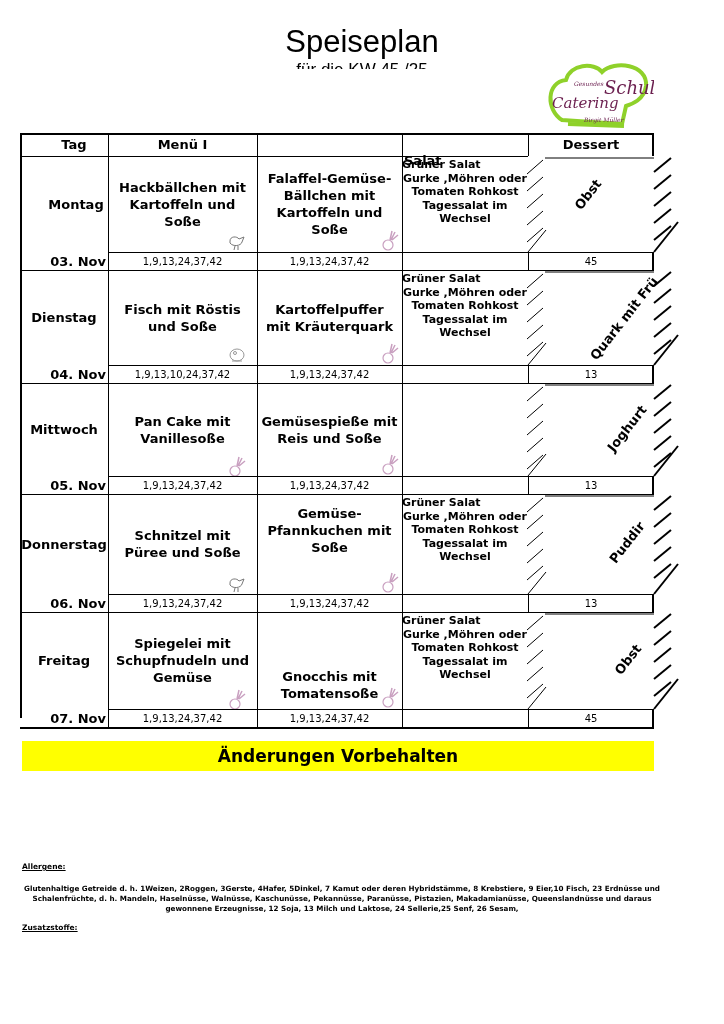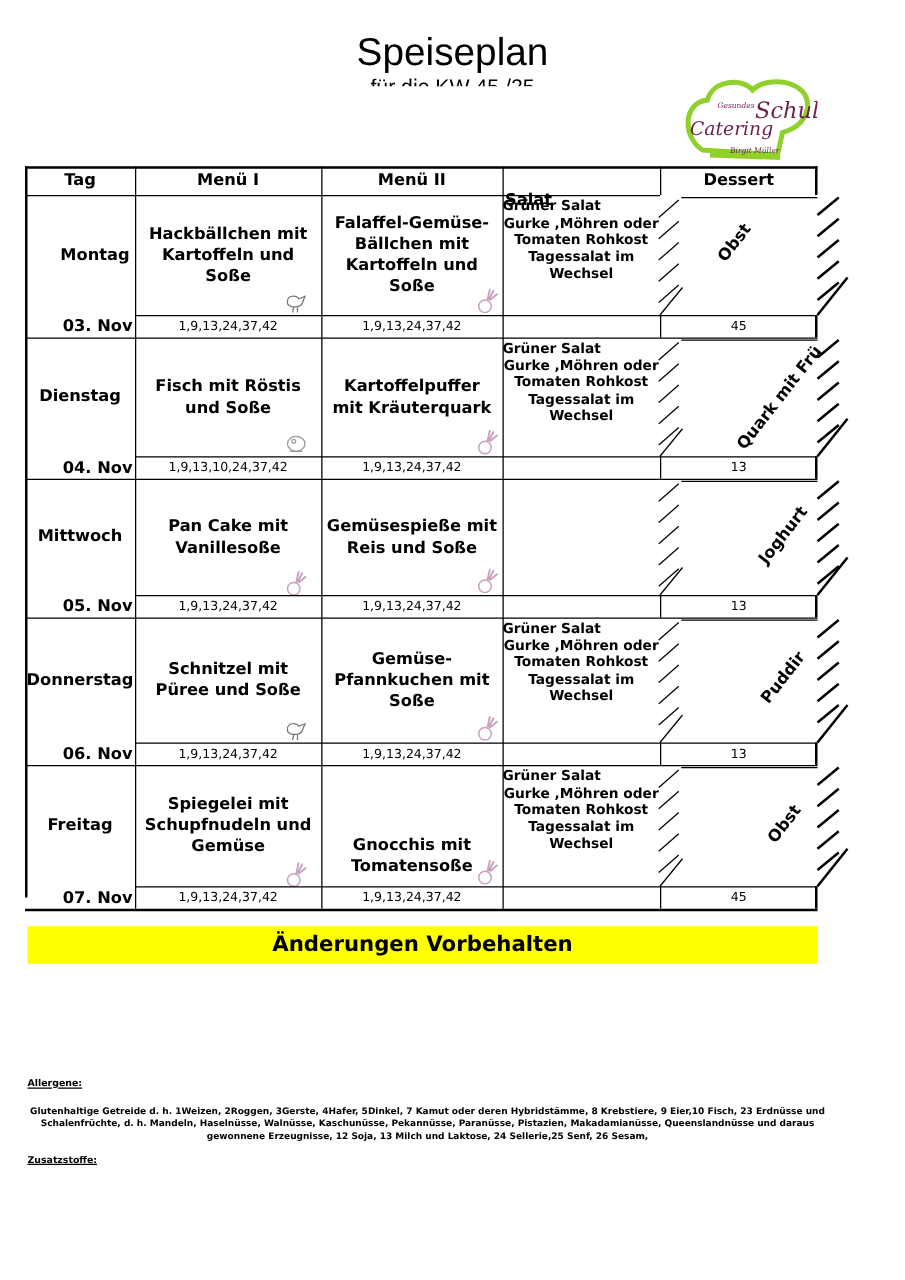--- a/index.html
+++ b/index.html
@@ -42,23 +42,22 @@
     <path d="M18 60 C2 50 2 22 22 20 C26 4 50 2 58 12 C70 0 104 4 102 26 C100 40 88 44 82 46 L78 64 Z" fill="none" stroke="#8fd12a" stroke-width="4"></path>
     <path d="M24 64 L80 66" stroke="#8fd12a" stroke-width="4"></path>
     <text x="30" y="26" font-size="6" font-style="italic" fill="#6b1f4f" font-family="DejaVu Serif, serif">Gesundes</text>
     <text x="60" y="34" font-size="18" font-style="italic" fill="#6b1f4f" font-family="DejaVu Serif, serif">Schul</text>
     <text x="8" y="48" font-size="15" font-style="italic" fill="#6b1f4f" font-family="DejaVu Serif, serif">Catering</text>
     <text x="40" y="62" font-size="6" font-style="italic" fill="#6b1f4f" font-family="DejaVu Serif, serif">Birgit Müller</text>
   </svg>
 </div>
 
 <div class="tbl" id="tbl">
-    <div class="cell hdr" style="left: 0px; top: 0px; width: 88px; height: 23px;">Tag</div>
+    <div class="cell hdr" style="left: 10px; top: 0px; width: 88px; height: 23px;">Tag</div>
     <div class="cell hdr" style="left: 88px; top: 0px; width: 149px; height: 23px;">Menü I</div>
-    <div class="cell hdr" style="left: 237px; top: 0px; width: 145px; height: 23px;">Menü II</div>
     <div class="cell hdr" style="left: 382px; top: 16px; width: 126px; height: 23px; justify-content: flex-start; padding-left: 2px;">Salat</div>
     <div class="cell hdr" style="left: 508px; top: 0px; width: 126px; height: 23px;">Dessert</div>
     <div class="line" style="left: 0px; top: 0px; width: 634px; height: 2px;"></div>
     <div class="line" style="left: 0px; top: 0px; width: 2px; height: 585px;"></div>
     <div class="line" style="left: 632px; top: 0px; width: 2px; height: 23px;"></div>
     <div class="line" style="left: 0px; top: 23px; width: 508px; height: 1px;"></div>
     <div class="line" style="left: 88px; top: 0px; width: 1px; height: 23px;"></div>
     <div class="line" style="left: 237px; top: 0px; width: 1px; height: 23px;"></div>
     <div class="line" style="left: 382px; top: 0px; width: 1px; height: 23px;"></div>
     <div class="line" style="left: 508px; top: 0px; width: 1px; height: 23px;"></div>
@@ -192,21 +191,21 @@
     <div class="cell codes" style="left: 88px; top: 343px; width: 149px; height: 18px;">1,9,13,24,37,42</div>
     <div class="cell codes" style="left: 237px; top: 343px; width: 145px; height: 18px;">1,9,13,24,37,42</div>
     <div class="cell" style="left: 382px; top: 343px; width: 126px; height: 18px;"></div>
     <div class="cell num" style="left: 508px; top: 343px; width: 126px; height: 18px;">13</div>
     <div class="line" style="left: 508px; top: 343px; width: 1px; height: 18px;"></div>
     <div class="line" style="left: 632px; top: 343px; width: 2px; height: 18px;"></div>
     <div class="line" style="left: 508px; top: 343px; width: 126px; height: 1px;"></div>
     <div class="line" style="left: 0px; top: 361px; width: 634px; height: 1px;"></div>
     <div class="cell day" style="left: 0px; top: 361px; width: 88px; height: 100px;">Donnerstag</div>
     <div class="cell dish" style="left: 88px; top: 361px; width: 149px; height: 100px;">Schnitzel mit Püree und Soße</div>
-    <div class="cell dish" style="left: 237px; top: 361px; width: 145px; height: 100px;">Gemüse-Pfannkuchen mit Soße</div>
+    <div class="cell dish" style="left: 237px; top: 347px; width: 145px; height: 100px;">Gemüse-Pfannkuchen mit Soße</div>
     <div class="cell salad" style="left: 382px; top: 361px; width: 126px; height: 100px; flex-direction: column; justify-content: flex-start; align-items: stretch;">
       <div style="text-align: left;">Grüner Salat</div>
       <div>Gurke ,Möhren oder</div>
       <div>Tomaten Rohkost</div>
       <div>Tagessalat im</div>
       <div>Wechsel</div>
     </div>
     <svg width="150" height="100" style="position: absolute; left: 498px; top: 361px; overflow: visible;">
       <line x1="27" y1="2" x2="136" y2="2" stroke="#000" stroke-width="1"></line>
       <line x1="9" y1="18" x2="25" y2="4" stroke="#000" stroke-width="1"></line>

